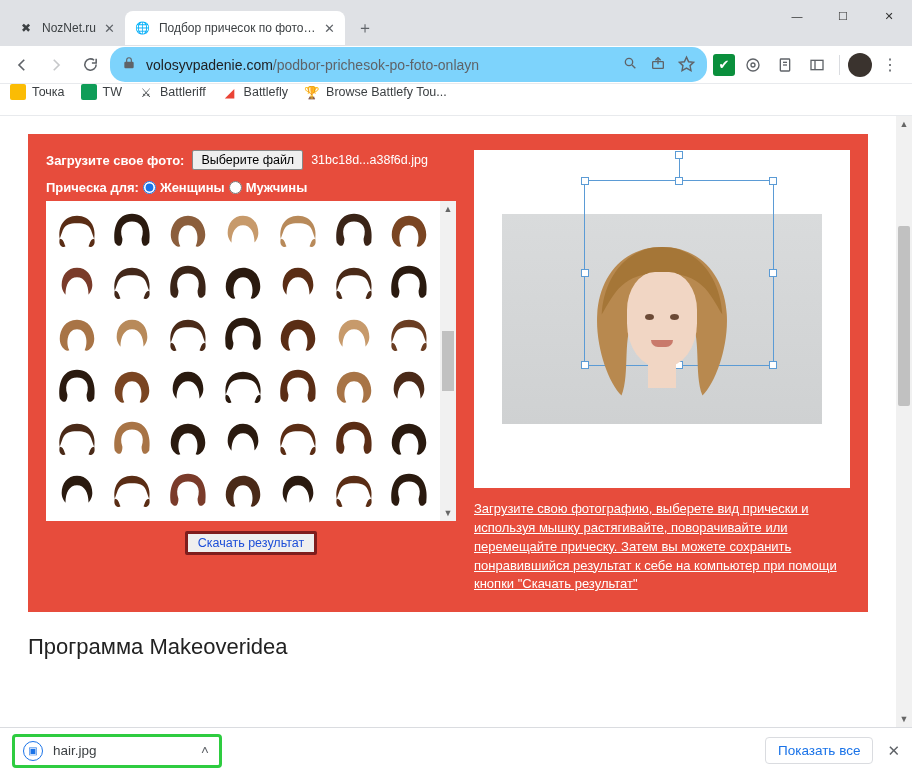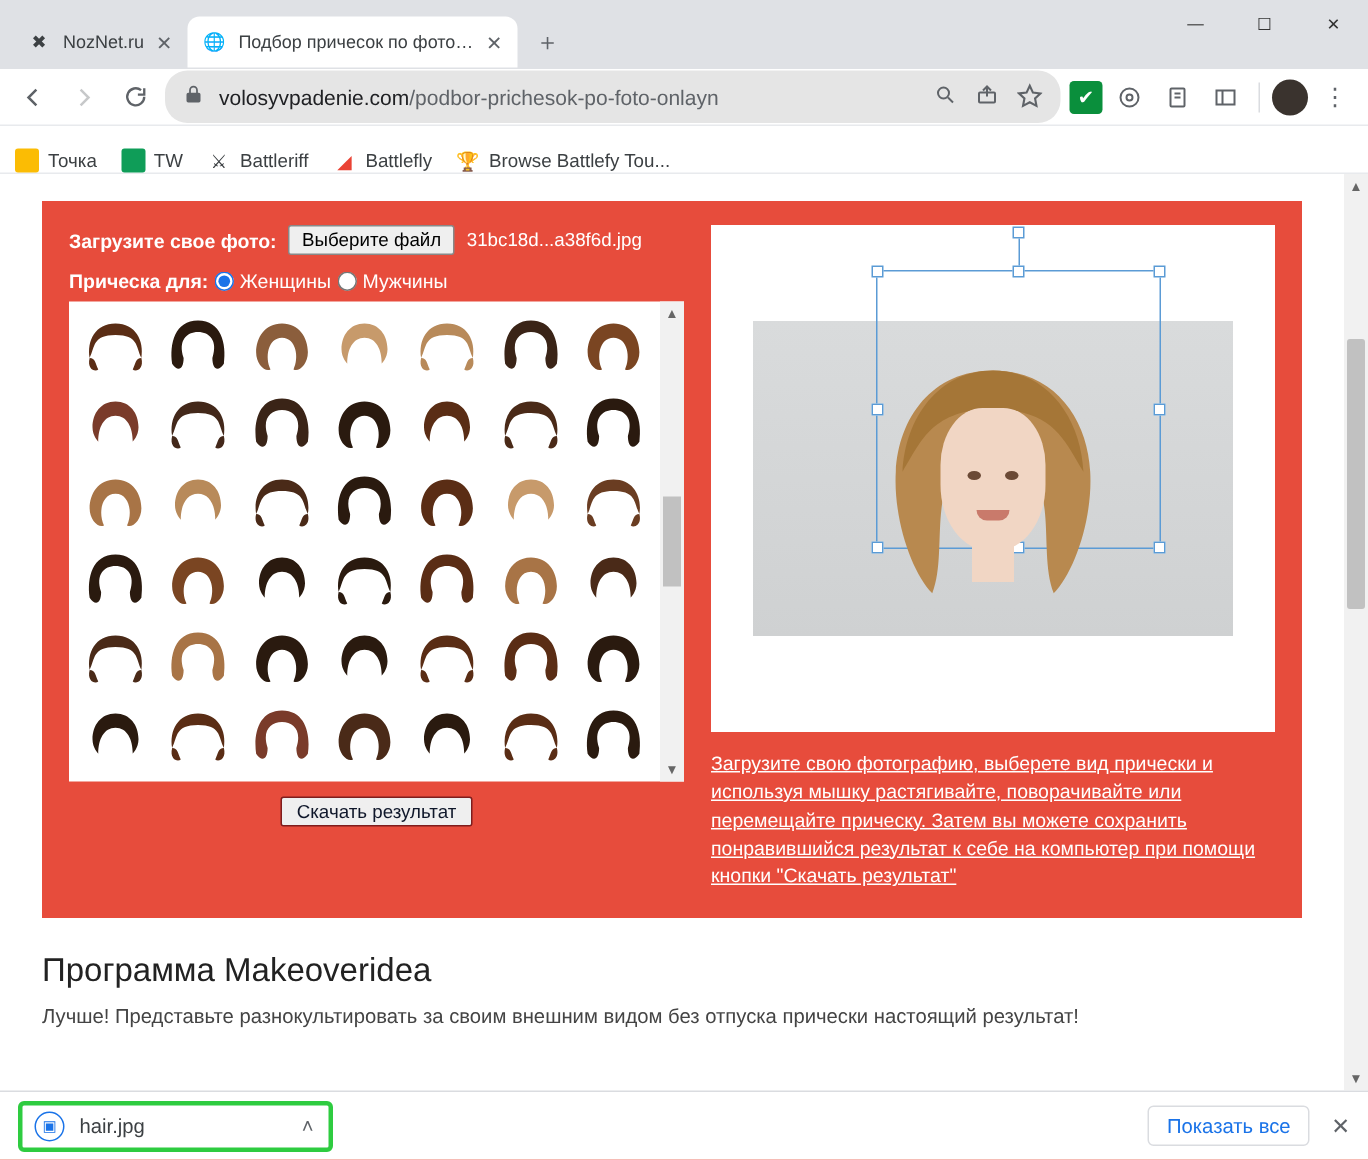--- a/index.html
+++ b/index.html
@@ -71,21 +71,21 @@
   }
   .tb-icon {
     width:28px; height:28px;
     display:flex; align-items:center; justify-content:center;
     color:#5f6368; border-radius:50%;
     cursor:pointer;
   }
   .addr {
     flex:1;
     height:35px;
-    background:#e5e5e5;
+    background:#7dd3fc;
     border-radius:15px;
     display:flex;
     align-items:center;
     padding:11px 12px;
     gap:10px;
     font-size:14px;
     color:#202124;
   }
   .addr .lock { color:#5f6368; }
   .addr span.domain { color:#202124; }
@@ -93,21 +93,21 @@
   .addr-actions { margin-left:auto; display:flex; gap:12px; color:#5f6368;}
   .tb-right { display:flex; align-items:center; gap:4px; }
   .tb-sep { width:1px; height:20px; background:#dadce0; margin:0 4px;}
   .avatar { width:24px; height:24px; border-radius:50%; background:#3a332e;}
   .green-check { width:22px; height:22px; background:#0a8f3c; color:#fff; display:flex;align-items:center;justify-content:center; font-size:13px; border-radius:3px;}
   
   .bookmarks {
     height: 32px;
     background:#fff;
     border-bottom:1px solid #e8eaed;
-    display:flex; align-items:flex-end;
+    display:flex; align-items:flex-start;
     padding:0 10px; gap:16px;
     font-size:12.5px; color:#3c4043;
   }
   .bm { display:flex; align-items:center; gap:6px; cursor:pointer;}
   .bm-icon { width:16px; height:16px; display:inline-flex; align-items:center; justify-content:center; border-radius:2px;}
   
   .page {
     position:absolute; top:116px; left:0; right:16px; bottom:46px;
     overflow:hidden;
     background:#fff;
@@ -136,21 +136,21 @@
     color:#000;
     font-weight:normal;
     font-size:12.5px;
     padding:2px 8px;
     border:1px solid #888;
     border-radius:2px;
     cursor:pointer;
   }
   .file-name { font-weight:normal; font-size:12.5px; color:#ffffff;}
   .gender-row { font-size:13px; font-weight:bold; display:flex; align-items:center; gap:4px; margin-bottom:6px;}
-  .gender-row label { font-weight:normal; }
+  .gender-row label { font-weight:bold; }
   input[type=radio]{ accent-color:#1a73e8; }
   .hair-grid-wrap {
     background:#fff;
     position:relative;
     height:320px;
     display:flex;
   }
   .hair-grid {
     flex:1;
     padding:4px;
@@ -165,22 +165,22 @@
   }
   .hair-svg { width:46px; height:42px; }
   .grid-scroll {
     width:16px; background:#f1f1f1; position:relative;
   }
   .grid-scroll .gthumb{ position:absolute; left:2px; right:2px; top:130px; height:60px; background:#c1c1c1;}
   .grid-scroll .garrow { position:absolute; left:0; right:0; height:16px; display:flex;align-items:center;justify-content:center;color:#666;font-size:9px;}
   .grid-scroll .garrow.top{top:0;} .grid-scroll .garrow.bot{bottom:0;}
   .dl-row { display:flex; justify-content:center; margin-top:10px;}
   .dl-btn {
-    background:#efefef; color:#0f172a; font-size:12.5px;
-    border:1px solid #7f1d1d; padding:2px 10px; cursor:pointer;
+    background:#efefef; color:#1d4ed8; font-size:12.5px;
+    border:3px solid #7f1d1d; padding:2px 10px; cursor:pointer;
     border-radius:2px;
   }
   .preview-box {
     background:#fff;
     height:338px;
     padding:14px;
     position:relative;
     display:flex; align-items:center; justify-content:center;
   }
   .photo {
@@ -651,21 +651,20 @@
           <div class="handle" style="left:calc(50% - 4px);top:-4px"></div>
           <div class="handle" style="left:calc(50% - 4px);bottom:-4px"></div>
           <div class="handle" style="left:-4px;top:calc(50% - 4px)"></div>
           <div class="handle" style="right:-4px;top:calc(50% - 4px)"></div>
         </div>
       </div>
       <div class="instr">Загрузите свою фотографию, выберете вид прически и используя мышку растягивайте, поворачивайте или перемещайте прическу. Затем вы можете сохранить понравившийся результат к себе на компьютер при помощи кнопки "Скачать результат"</div>
     </div>
   </div>
   <div class="section-title">Программа Makeoveridea</div>
-  <div class="section-sub">Лучше! Представьте разнокультировать за своим внешним видом без отпуска прически настоящий результат!</div>
 </div>
 
 <div class="dl-shelf">
   <div class="dl-chip">
     <div class="dl-chip-left">
       <span class="dl-file-icon">▣</span>
       <span>hair.jpg</span>
     </div>
     <span style="color:#5f6368">˄</span>
   </div>

